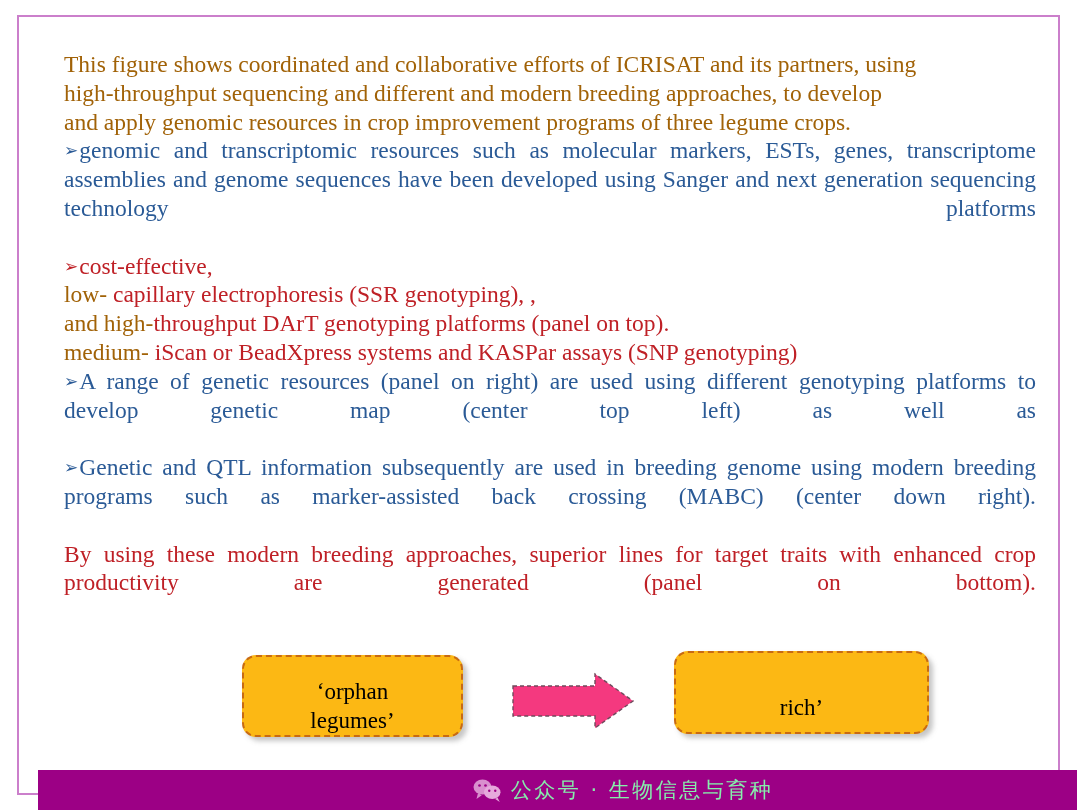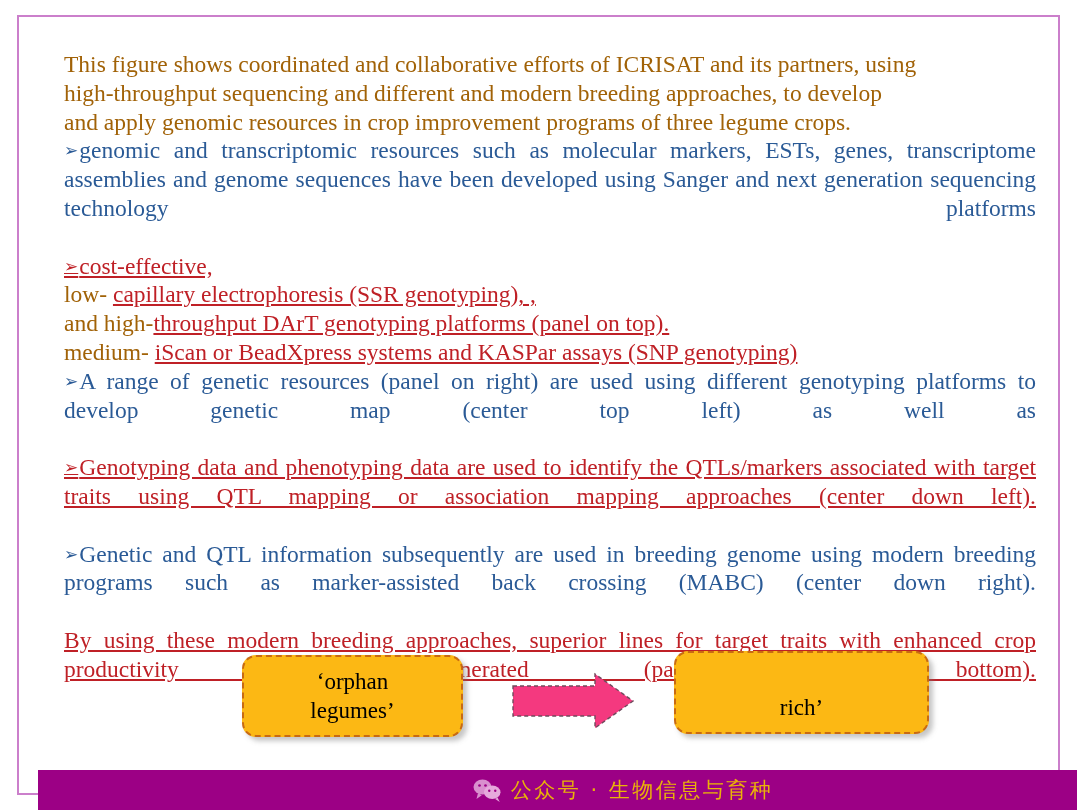--- a/index.html
+++ b/index.html
@@ -45,21 +45,21 @@
     font-size: 23.5px;
     line-height: 28.8px;
     margin: 0;
     text-align: justify;
     text-justify: inter-word;
   }
   .para.noj { text-align: left; }
 
   .blk { color: #a16207; }
   .blue { color: #2a5a96; }
-  .red  { color: #bf2026; text-decoration: underline; }
+  .red  { color: #bf2026; }
 
   .bullet {
     font-family: "DejaVu Sans", sans-serif;
     font-size: 17px;
     vertical-align: 2px;
     letter-spacing: 0;
     padding-right: 1px;
   }
   .bullet.blue { color: #2a5a96; }
   .bullet.red  { color: #bf2026; }
@@ -93,20 +93,21 @@
     text-align: center;
     color: #000000;
     font-size: 23px;
     line-height: 29px;
   }
   #box-orphan {
     left: 223px;
     top: 18px;
     width: 221px;
     height: 82px;
+    align-items: flex-end;
   }
   #box-rich {
     left: 655px;
     top: 14px;
     width: 255px;
     height: 83px;
   }
 
   #arrow {
     position: absolute;
@@ -133,21 +134,21 @@
     align-items: center;
     gap: 9px;
     transform: translateX(65px);
   }
   #wechat-icon {
     width: 30px;
     height: 24px;
     display: block;
   }
   #banner-text {
-    color: #eab308;
+    color: #86efac;
     font-family: "DejaVu Sans", sans-serif;
     font-size: 21px;
     letter-spacing: 2.5px;
     white-space: nowrap;
   }
 </style>
 </head>
 <body>
 
 <div id="slide">
@@ -166,21 +167,20 @@
       <p class="para noj red"><span class="bullet red">➢</span><span>cost-effective,</span></p>
 
       <p class="para noj"><span class="blk">low- </span><span class="red">capillary electrophoresis (SSR genotyping), ,</span></p>
 
       <p class="para noj"><span class="blk">and high-</span><span class="red">throughput DArT genotyping platforms (panel on top).</span></p>
 
       <p class="para noj"><span class="blk">medium- </span><span class="red">iScan or BeadXpress systems and KASPar assays (SNP genotyping)</span></p>
 
       <p class="para blue j"><span class="bullet blue">➢</span><span>A range of genetic resources (panel on right) are used using different genotyping platforms to develop genetic map (center top left) as well as</span></p>
 
-      <p class="para red j"><span class="bullet red">➢</span><span>Genotyping data and phenotyping data are used to identify the QTLs/markers associated with target traits using QTL mapping or association mapping approaches (center down left).</span></p>
 
       <p class="para blue j"><span class="bullet blue">➢</span><span>Genetic and QTL information subsequently are used in breeding genome using modern breeding programs such as marker-assisted back crossing (MABC) (center down right).</span></p>
 
       <p class="para red j"><span>By using these modern breeding approaches, superior lines for target traits with enhanced crop productivity are generated (panel on bottom).</span></p>
 
     </div>
 
     <div id="graphics">
       <div class="obox" id="box-orphan">
         <div>

